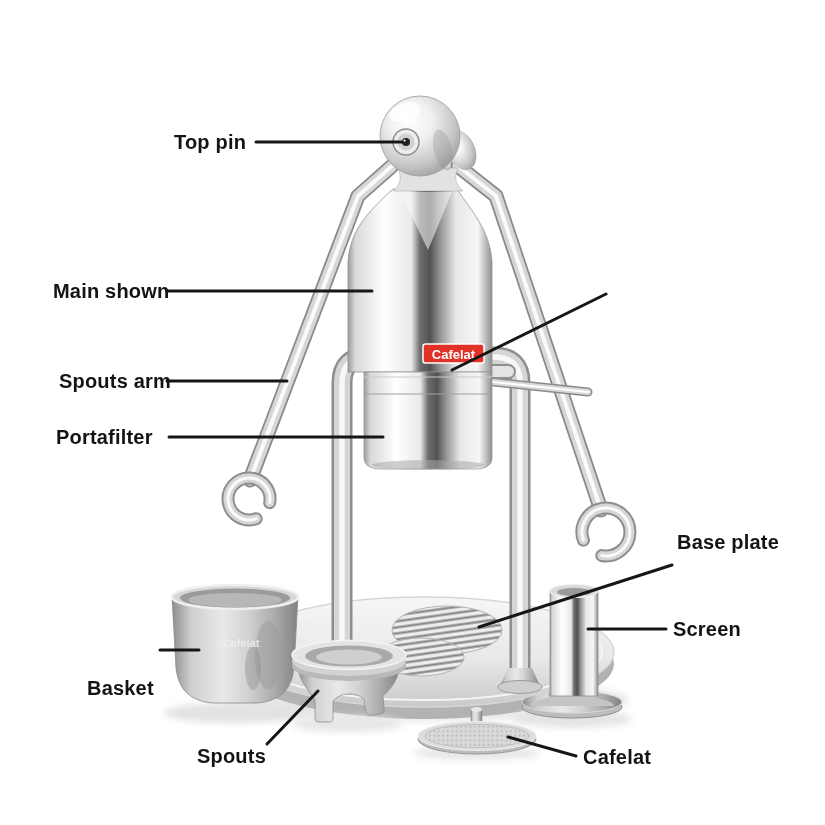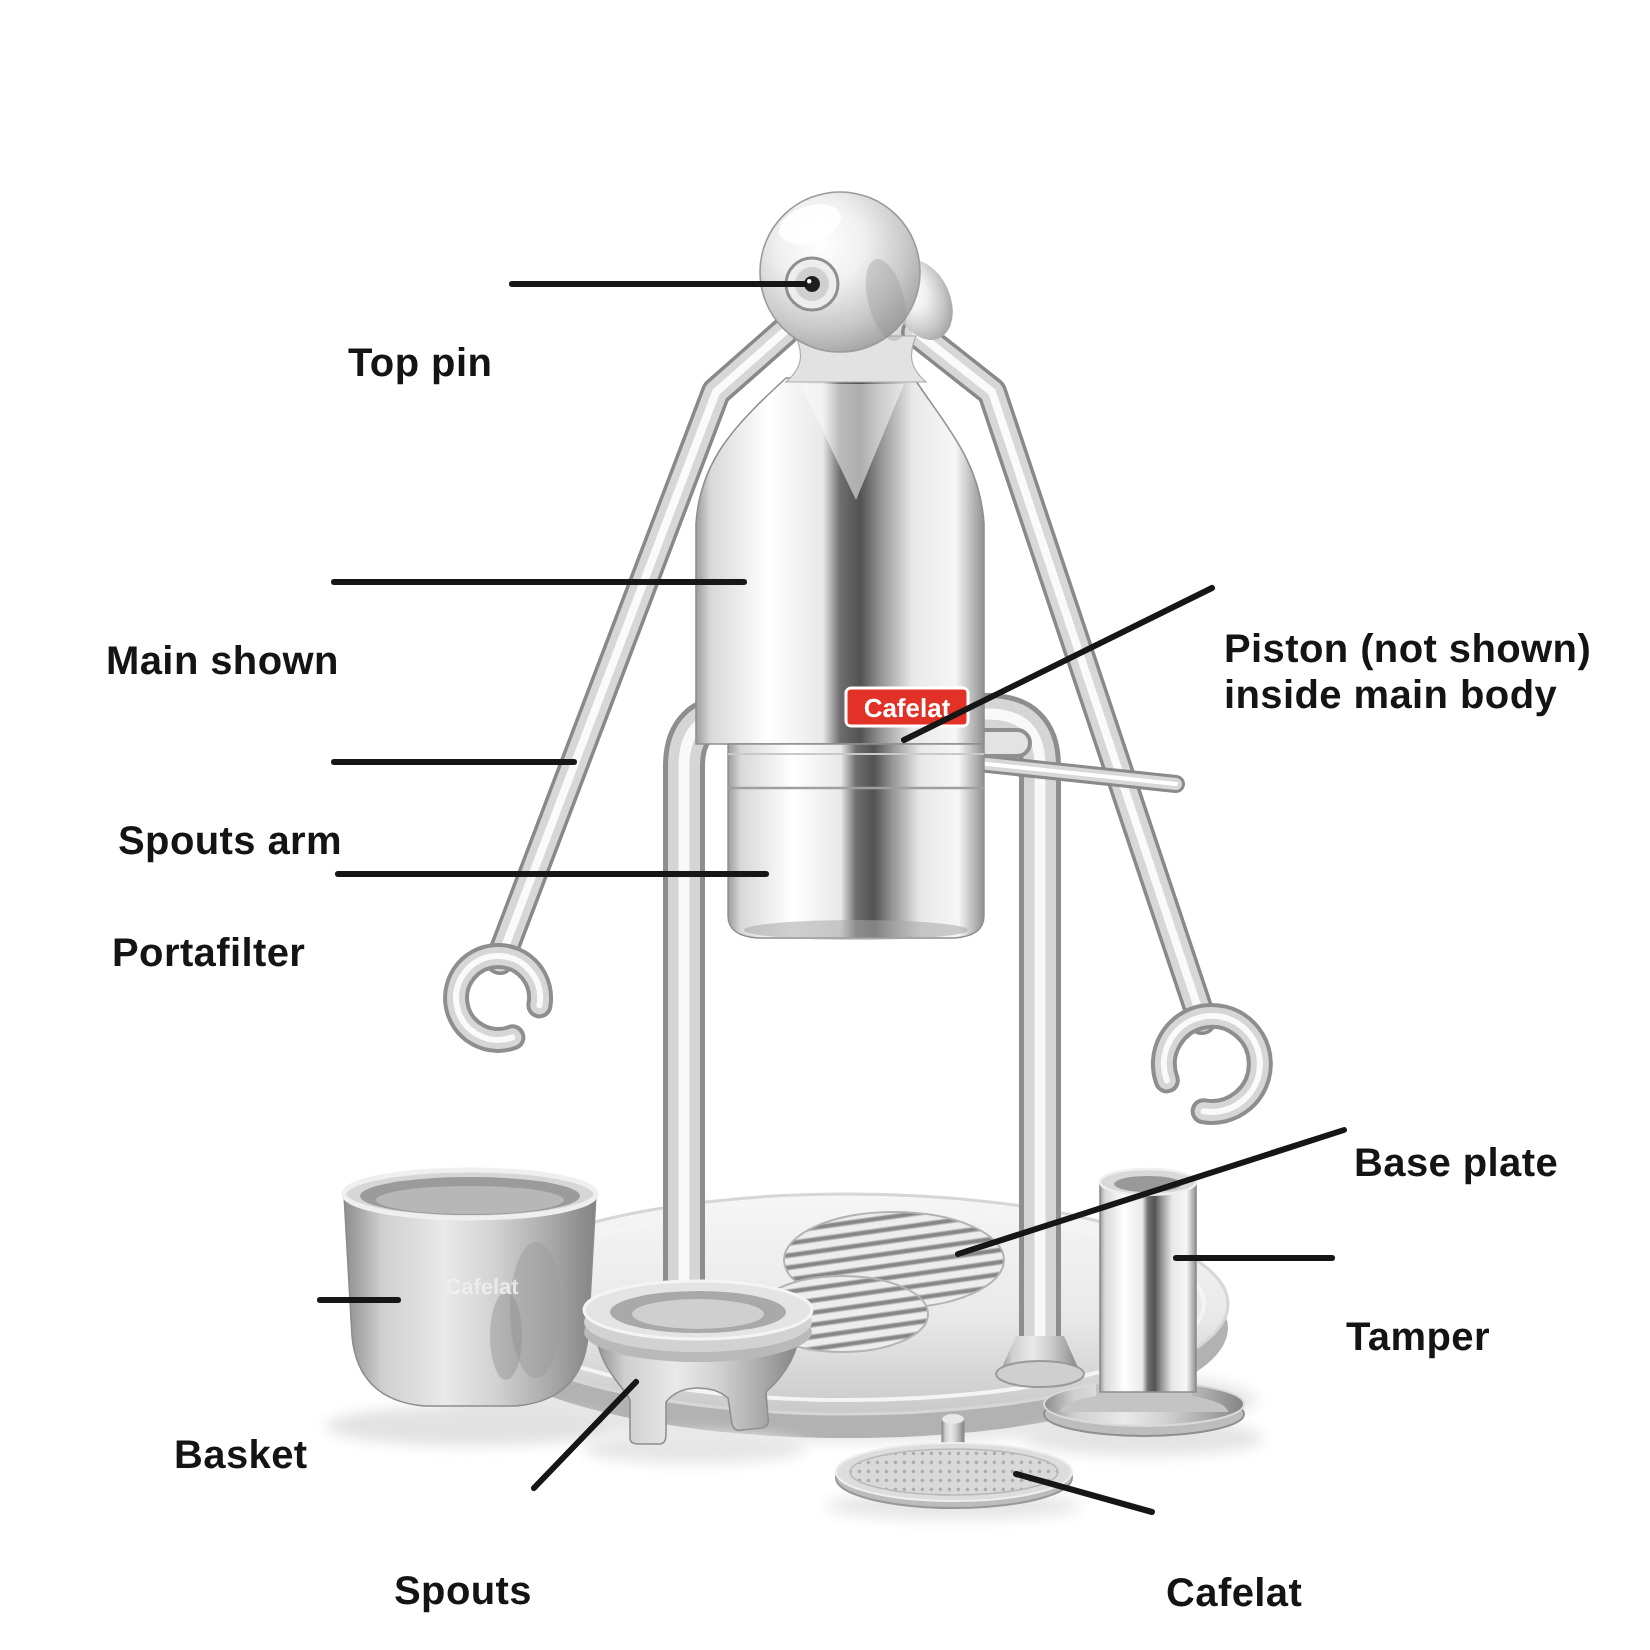--- a/index.html
+++ b/index.html
@@ -7,21 +7,20 @@
     position:relative;width:825px;height:825px;background:#ffffff;overflow:hidden;
     font-family:"Liberation Sans", sans-serif;
   }
   #machine-svg{position:absolute;left:0;top:0;}
   .lbl{
     position:absolute;
     font:700 20px/22px "Liberation Sans", sans-serif;
     color:#141414;
     letter-spacing:.2px;
     white-space:nowrap;
-    margin-top:40px;
   }
   .lbl .l2{display:block;}
 </style>
 </head>
 <body>
 
 <div id="stage">
 
   <svg id="machine-svg" width="825" height="825" viewBox="0 0 825 825">
     <defs>
@@ -200,23 +199,19 @@
       <line x1="160" y1="650" x2="199" y2="650"></line>
       <line x1="267" y1="744" x2="318" y2="691"></line>
       <line x1="576" y1="756" x2="508" y2="737"></line>
     </g>
   </svg>
 
   <div class="lbl" style="left:174px;top:131px">Top pin</div>
   <div class="lbl" style="left:53px;top:280px">Main shown</div>
   <div class="lbl" style="left:59px;top:370px">Spouts arm</div>
   <div class="lbl" style="left:56px;top:426px">Portafilter</div>
-  <div class="lbl" style="left:612px;top:274px;line-height:23px">
-    <span class="l2">Piston (not shown)</span>
-    <span class="l2">inside main body</span>
-  </div>
   <div class="lbl" style="left:677px;top:531px">Base plate</div>
-  <div class="lbl" style="left:673px;top:618px">Tamper</div>
+  <div class="lbl" style="left:673px;top:618px">Screen</div>
   <div class="lbl" style="left:87px;top:677px">Basket</div>
   <div class="lbl" style="left:197px;top:745px">Spouts</div>
   <div class="lbl" style="left:583px;top:746px">Cafelat</div>
 
 </div>
 
 </body></html>

